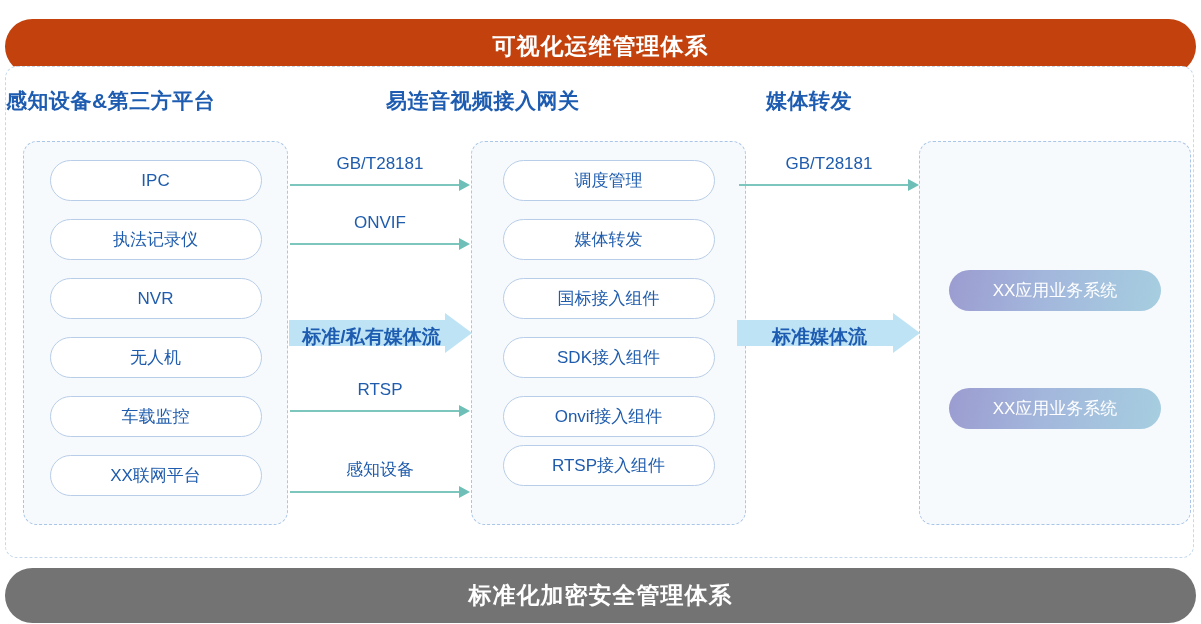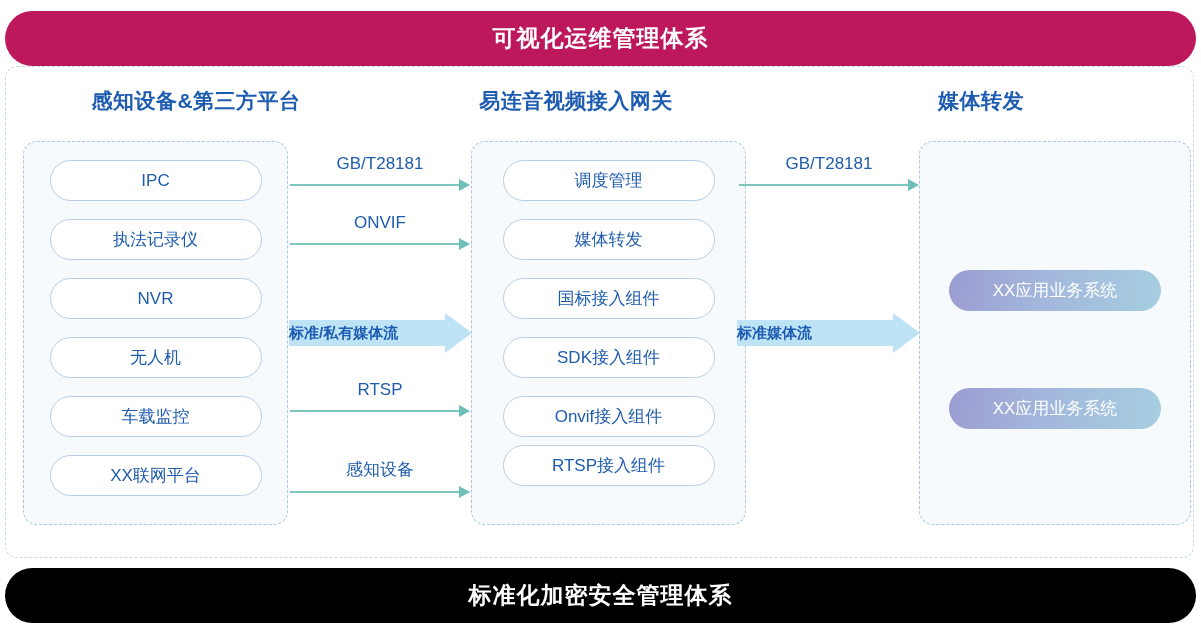--- a/index.html
+++ b/index.html
@@ -23,22 +23,22 @@
     height: 55px;
     border-radius: 28px;
     display: flex;
     align-items: center;
     justify-content: center;
     color: #ffffff;
     font-size: 23px;
     font-weight: bold;
     letter-spacing: 1px;
   }
-  .banner-top    { top: 11px;   background: #be185d; text-align: right; }
-  .banner-bottom { top: 568px; background: #000000; }
+  .banner-top    { top: 19px;   background: #c2410c; text-align: right; }
+  .banner-bottom { top: 568px; background: #737373; }
 
   
   .outer-frame {
     position: absolute;
     left: 5px;
     top: 66px;
     width: 1189px;
     height: 492px;
     box-sizing: border-box;
     border: 1.5px dashed #C5D9EC;
@@ -53,21 +53,20 @@
     height: 100%;
   }
   .col-left   { left: 0px;   width: 380px; }
   .col-mid    { left: 380px; width: 380px; }
   .col-right  { left: 760px; width: 430px; }
 
   .col-title {
     position: absolute;
     top: 20px;
     width: 100%;
-    text-align: center;
     font-size: 21px;
     font-weight: bold;
     color: #1D5CB0;
     letter-spacing: 0.5px;
   }
 
   
   .panel {
     position: absolute;
     box-sizing: border-box;
@@ -166,22 +165,22 @@
     height: 0;
     border-top: 20px solid transparent;
     border-bottom: 20px solid transparent;
     border-left: 27px solid #BEE3F5;
   }
   .block-arrow .blabel {
     position: absolute;
     top: 11px;
     left: 0;
     width: 100%;
-    text-align: left;
-    font-size: 15px;
+    text-align: center;
+    font-size: 19px;
     font-weight: bold;
     color: #1D5CB0;
     white-space: nowrap;
     padding-right: 18px;
     box-sizing: border-box;
   }
 </style>
 </head>
 <body>
 

